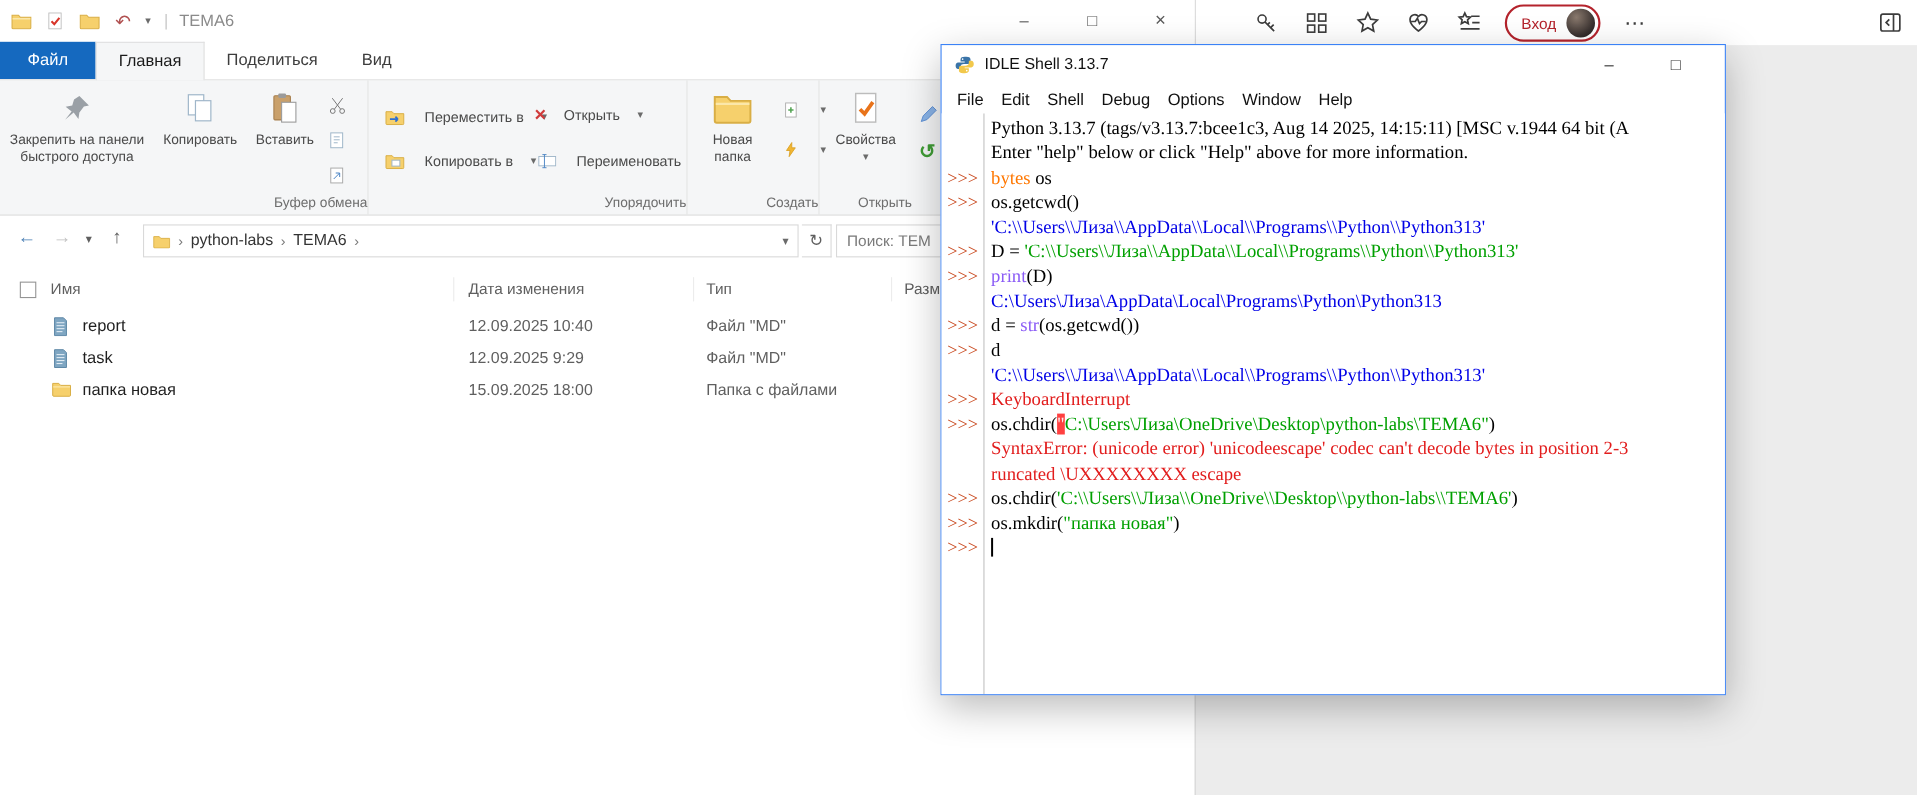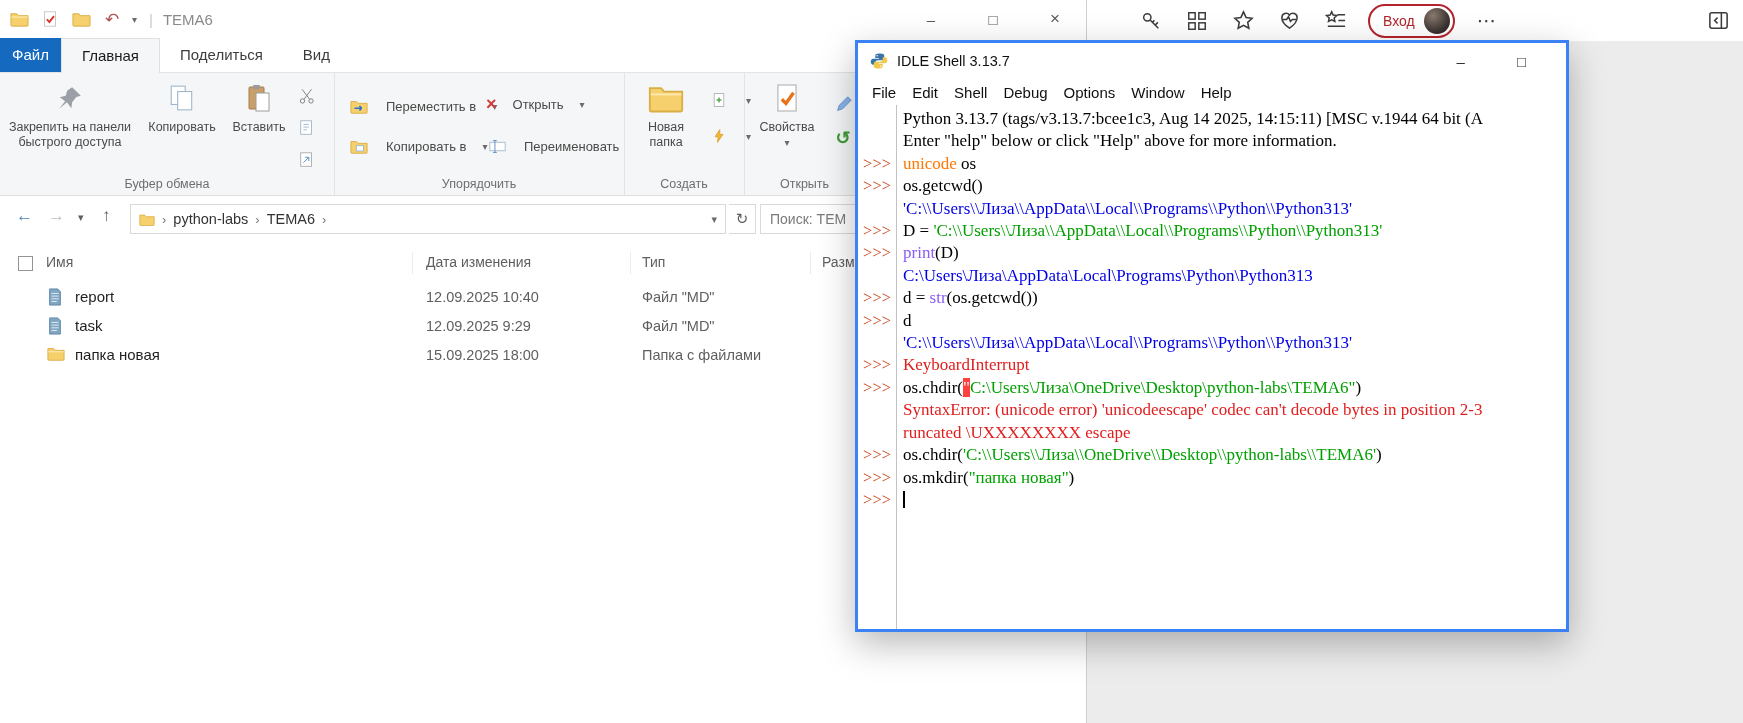--- a/index.html
+++ b/index.html
@@ -33,26 +33,26 @@
   .ex-titlebar{position:absolute;left:0;top:0;right:0;height:38px;display:flex;align-items:center;padding-left:8px;background:#fff}
   .qat-icon{width:22px;height:20px;margin-right:9px;display:flex;align-items:center;justify-content:center}
   .qat-caret{color:#6b6b6b;font-size:10px;margin-right:10px}
   .titlebar-sep{color:#c9c9c9;margin:0 10px 0 2px;font-size:15px}
   .ex-title{color:#8a8a8a;font-size:15px}
   .ex-controls{position:absolute;right:0;top:0;height:38px;display:flex}
   .ex-ctl{width:62px;height:38px;display:flex;align-items:center;justify-content:center;color:#5a5a5a;font-size:15px}
 
   .ex-tabs{position:absolute;left:0;top:38px;right:0;height:34px;display:flex;background:#fff}
   .tab{height:34px;line-height:34px;padding:0 20px;font-size:15px;color:#3d3d3d}
-  .tab-file{background:#1569bf;color:#fff;padding:0 12px}
+  .tab-file{background:#1569bf;color:#fff;padding:0 25px}
   .tab-active{background:#f5f6f7;border:1px solid #e0e0e0;border-bottom:none;color:#1a1a1a;position:relative;z-index:2}
 
   .ex-ribbon{position:absolute;left:0;top:72px;right:0;height:122px;background:#f5f6f7;border-top:1px solid #e4e4e4;border-bottom:1px solid #dedede}
   .rg{position:absolute;top:0;bottom:0;border-right:1px solid #e4e4e4}
-  .rg-label{position:absolute;bottom:4px;left:0;right:0;text-align:center;font-size:12.5px;color:#6e6e6e}
+  .rg-label{position:absolute;bottom:4px;left:0;right:0;text-align:right;font-size:12.5px;color:#6e6e6e}
   .bigbtn{position:absolute;top:7px;display:flex;flex-direction:column;align-items:center;font-size:12.5px;color:#4a4a4a;text-align:center;line-height:15px}
   .bigbtn .bicon-lg{height:36px;display:flex;align-items:center;justify-content:center;margin-bottom:4px}
   .rowbtn{position:absolute;display:flex;align-items:center;gap:16px;font-size:13px;color:#4a4a4a}
   .mini{width:22px;height:22px;display:flex;align-items:center;justify-content:center}
   .ministack{position:absolute;display:flex;flex-direction:column;gap:10px}
   .caret{font-size:10px;color:#6b6b6b}
   .x-delete{color:#d03b3b;font-weight:bold;font-size:18px;line-height:18px}
   .hist-glyph{color:#3f9c35;font-size:18px;font-weight:bold}
 
   .ex-nav{position:absolute;left:0;top:200px;right:0;height:38px}
@@ -74,21 +74,21 @@
   #file-list{position:absolute;left:0;top:283px;right:0}
   .frow{position:relative;height:29px}
   .fic{position:absolute;left:47px;top:5px;width:18px;height:18px}
   .fname{position:absolute;left:75px;top:5px;font-size:15px;color:#1f1f1f}
   .fdate{position:absolute;left:426px;top:6px;font-size:14.5px;color:#5f5f5f}
   .ftype{position:absolute;left:642px;top:6px;font-size:14.5px;color:#5f5f5f}
 
   
   #idle{
     position:absolute;left:855px;top:40px;width:714px;height:592px;background:#fff;
-    border:3px solid #3b82f6;box-shadow:0 12px 34px rgba(0,0,0,.28);box-sizing:border-box;
+    border:1px solid #3b82f6;box-shadow:0 12px 34px rgba(0,0,0,.28);box-sizing:border-box;
   }
   .idle-titlebar{height:36px;display:flex;align-items:center;padding:0 12px;gap:9px}
   .idle-title{font-size:14.5px;color:#101010}
   .idle-ctls{margin-left:auto;display:flex;gap:52px;padding-right:28px;color:#333;font-size:15px}
   .idle-menubar{height:26px;display:flex;align-items:center;padding:0 6px;font-size:15px;color:#101010}
   .menu-item{padding:0 8px}
   .idle-shell{
     position:absolute;left:0;top:62px;right:0;bottom:0;background:#fff;overflow:hidden;
     font-family:"Liberation Serif",serif;font-size:17px;padding-top:3px;
   }
@@ -434,21 +434,21 @@
       <span class="menu-item">Shell</span>
       <span class="menu-item">Debug</span>
       <span class="menu-item">Options</span>
       <span class="menu-item">Window</span>
       <span class="menu-item">Help</span>
     </div>
   <div class="idle-shell" id="idle-shell">
     <div class="shell-divider"></div>
   <div class="sline"><span class="gutter"></span><span class="ltext"><span class="code">Python 3.13.7 (tags/v3.13.7:bcee1c3, Aug 14 2025, 14:15:11) [MSC v.1944 64 bit (A</span></span></div>
       <div class="sline"><span class="gutter"></span><span class="ltext"><span class="code">Enter "help" below or click "Help" above for more information.</span></span></div>
-      <div class="sline"><span class="gutter">&gt;&gt;&gt;</span><span class="ltext"><span class="kw">unicode</span><span class="code"> os</span></span></div>
+      <div class="sline"><span class="gutter">&gt;&gt;&gt;</span><span class="ltext"><span class="kw">bytes</span><span class="code"> os</span></span></div>
       <div class="sline"><span class="gutter">&gt;&gt;&gt;</span><span class="ltext"><span class="code">os.getcwd()</span></span></div>
       <div class="sline"><span class="gutter"></span><span class="ltext"><span class="out">'C:\\Users\\Лиза\\AppData\\Local\\Programs\\Python\\Python313'</span></span></div>
       <div class="sline"><span class="gutter">&gt;&gt;&gt;</span><span class="ltext"><span class="code">D = </span><span class="str">'C:\\Users\\Лиза\\AppData\\Local\\Programs\\Python\\Python313'</span></span></div>
       <div class="sline"><span class="gutter">&gt;&gt;&gt;</span><span class="ltext"><span class="builtin">print</span><span class="code">(D)</span></span></div>
       <div class="sline"><span class="gutter"></span><span class="ltext"><span class="out">C:\Users\Лиза\AppData\Local\Programs\Python\Python313</span></span></div>
       <div class="sline"><span class="gutter">&gt;&gt;&gt;</span><span class="ltext"><span class="code">d = </span><span class="builtin">str</span><span class="code">(os.getcwd())</span></span></div>
       <div class="sline"><span class="gutter">&gt;&gt;&gt;</span><span class="ltext"><span class="code">d</span></span></div>
       <div class="sline"><span class="gutter"></span><span class="ltext"><span class="out">'C:\\Users\\Лиза\\AppData\\Local\\Programs\\Python\\Python313'</span></span></div>
       <div class="sline"><span class="gutter">&gt;&gt;&gt;</span><span class="ltext"><span class="err">KeyboardInterrupt</span></span></div>
       <div class="sline"><span class="gutter">&gt;&gt;&gt;</span><span class="ltext"><span class="code">os.chdir(</span><span class="str hl">"</span><span class="str">C:\Users\Лиза\OneDrive\Desktop\python-labs\TEMA6"</span><span class="code">)</span></span></div>

